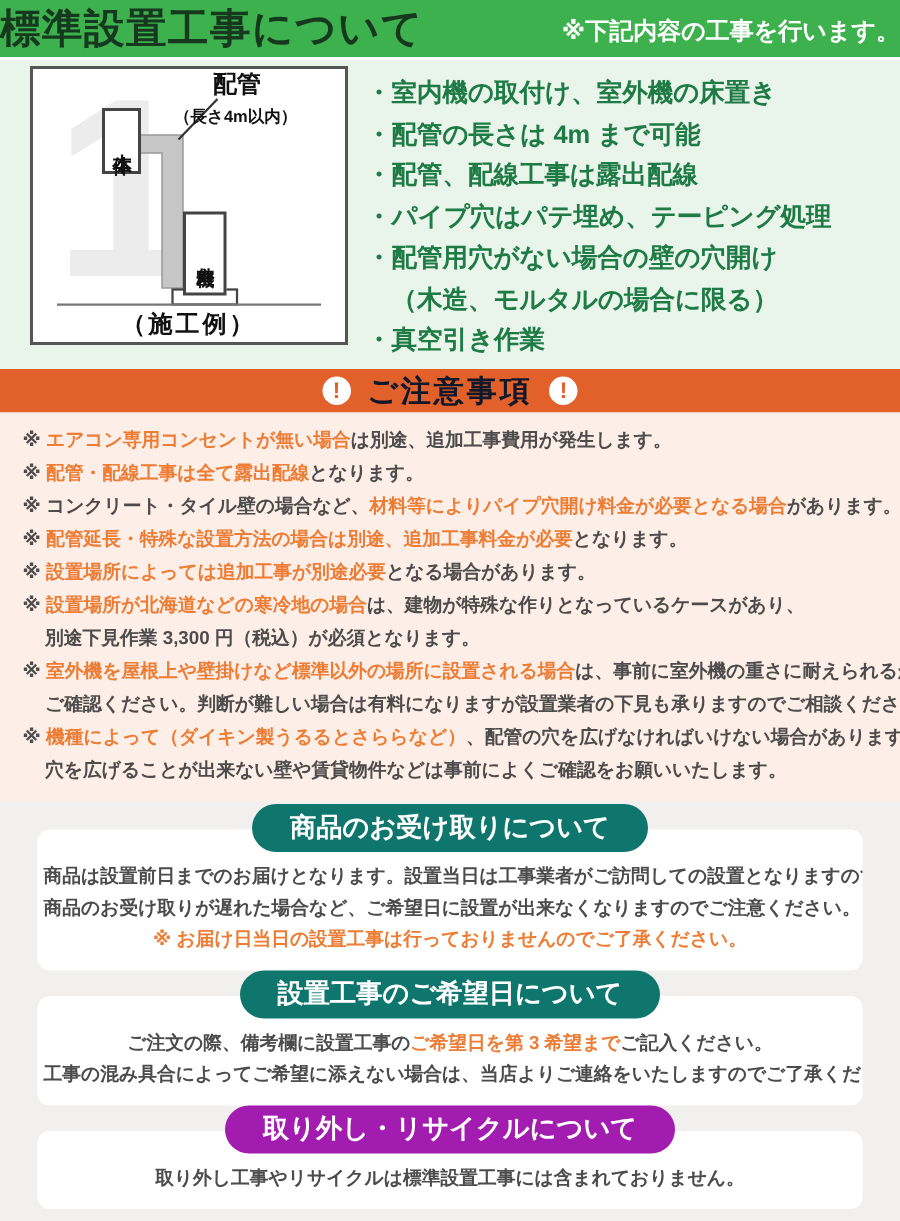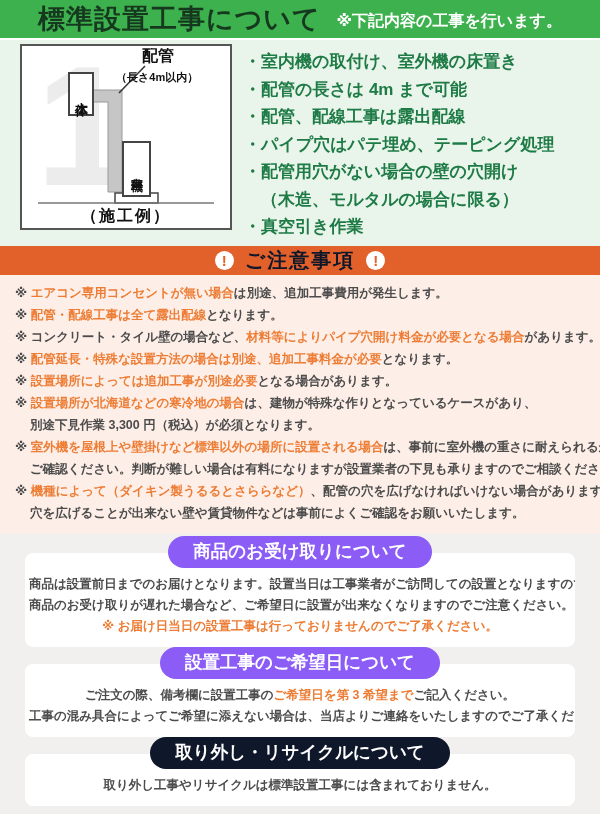--- a/index.html
+++ b/index.html
@@ -6,21 +6,21 @@
   body {
     width:600px; height:814px; overflow:hidden;
     font-family:"Liberation Sans","DejaVu Sans",sans-serif;
     font-weight:700;
     background:#f2f0ee;
     display:flex; flex-direction:column;
   }
   
   .band-top {
     height:38px; background:#3cb14d; border-bottom:2px solid #ffffff;
-    display:flex; align-items:center; justify-content:center; gap:16px;
+    display:flex; align-items:center; justify-content:space-between; gap:16px;
     flex:0 0 auto;
   }
   .page-title { font-size:27px; color:#15381e; letter-spacing:1px; }
   .page-title-note { font-size:16px; color:#ffffff; padding-top:5px; }
 
   
   .top-body { height:206px; background:#e9f4ea; position:relative; flex:0 0 auto; }
   .diagram {
     position:absolute; left:20px; top:4px; width:212px; height:186px;
     background:#ffffff; border:2px solid #555555; box-sizing:border-box;
@@ -68,22 +68,22 @@
 
   
   .bottom { flex:1 1 auto; background:#f2f0ee; padding-top:2px; }
   .section-block { }
   .section-block:first-child { margin-top:0; }
   .pill {
     width:fit-content; margin:0 auto -15px; padding:3px 25px 5px;
     border-radius:18px; color:#ffffff; font-size:17.5px; white-space:nowrap;
     position:relative; z-index:2;
   }
-  .pill.blue   { background:#8b5cf6; }
-  .pill.orange { background:#0f172a; }
+  .pill.blue   { background:#0f766e; }
+  .pill.orange { background:#a21caf; }
   .card {
     background:#ffffff; border-radius:8px; margin:0 25px;
     padding:21px 4px 10px; text-align:center; overflow:hidden;
   }
   .card-line { font-size:12.5px; line-height:21px; white-space:nowrap; color:#4c4c4c; }
 </style>
 </head>
 <body>
 
 <div class="band-top">

